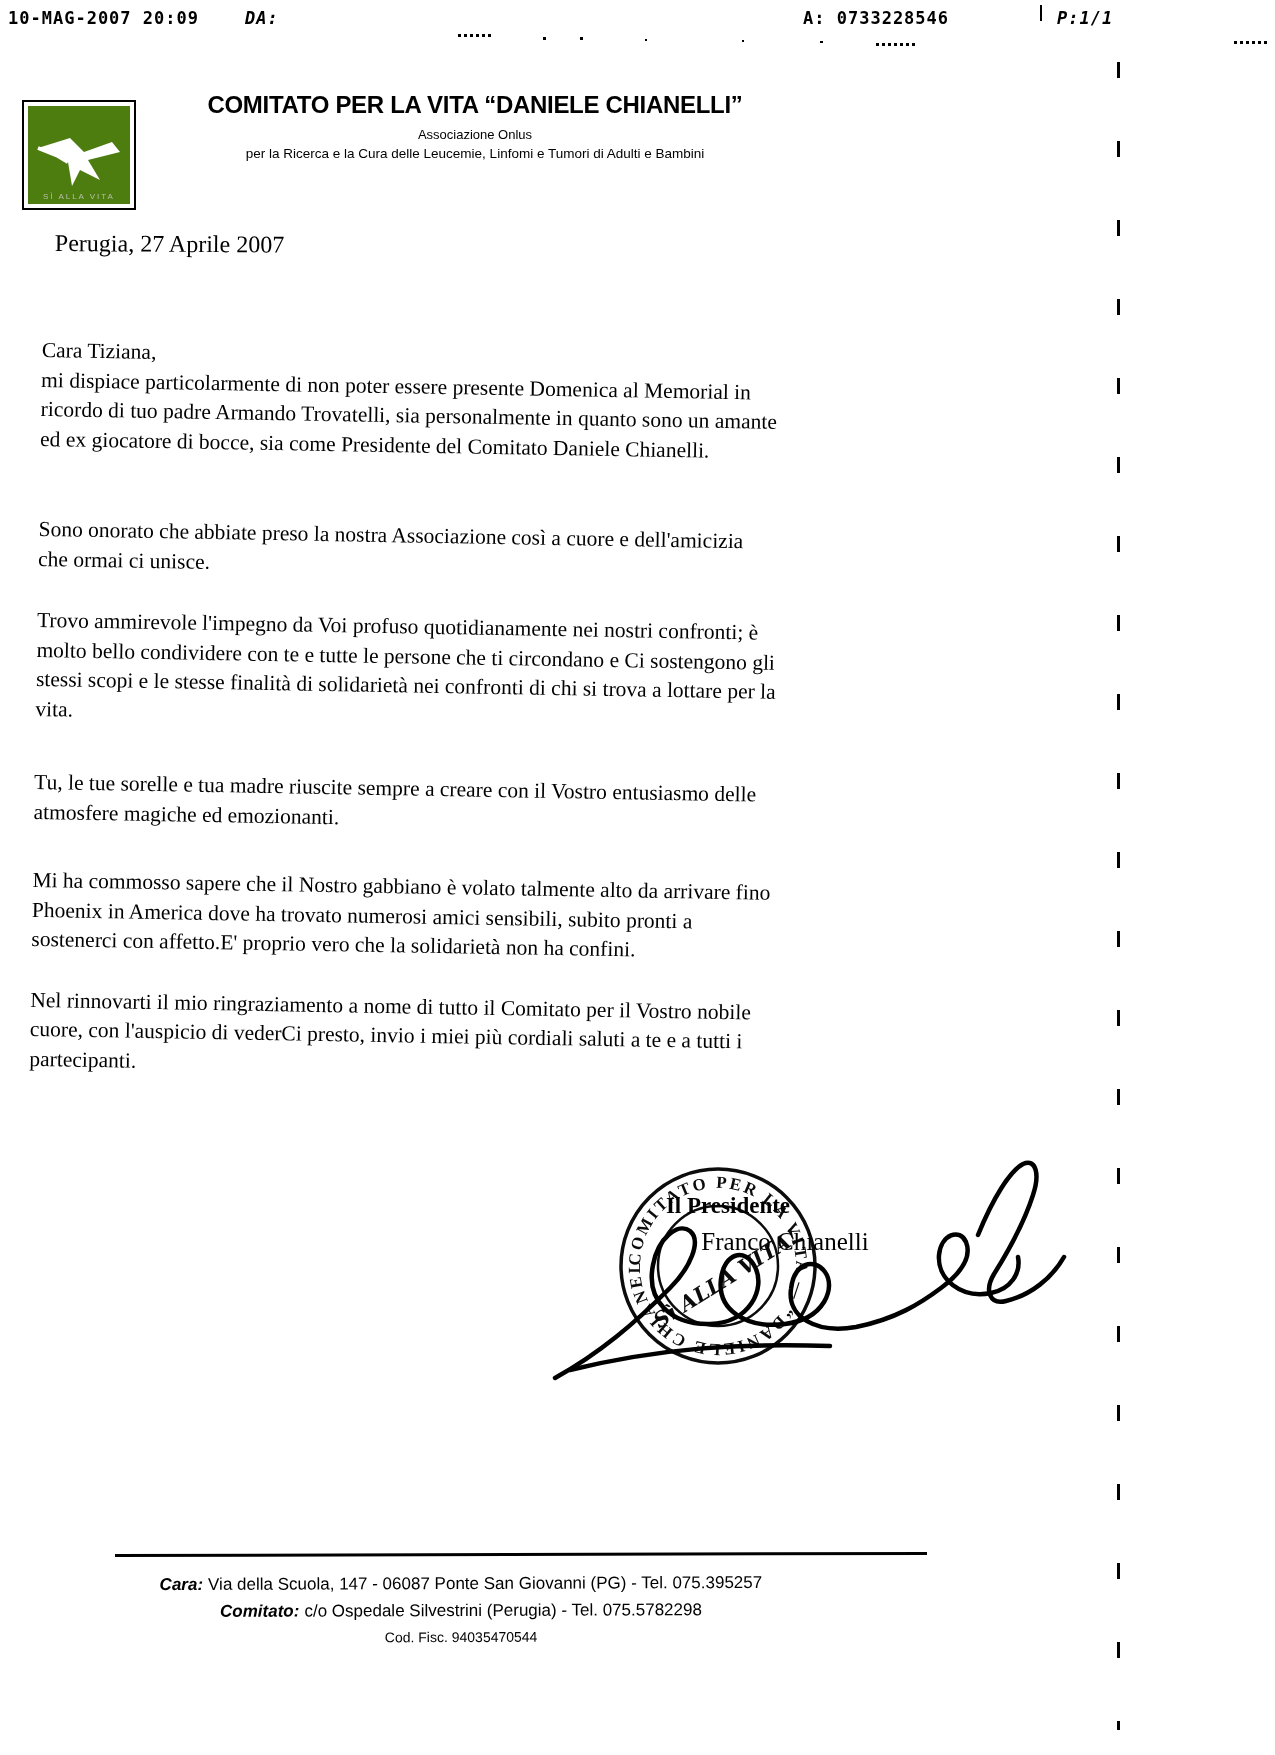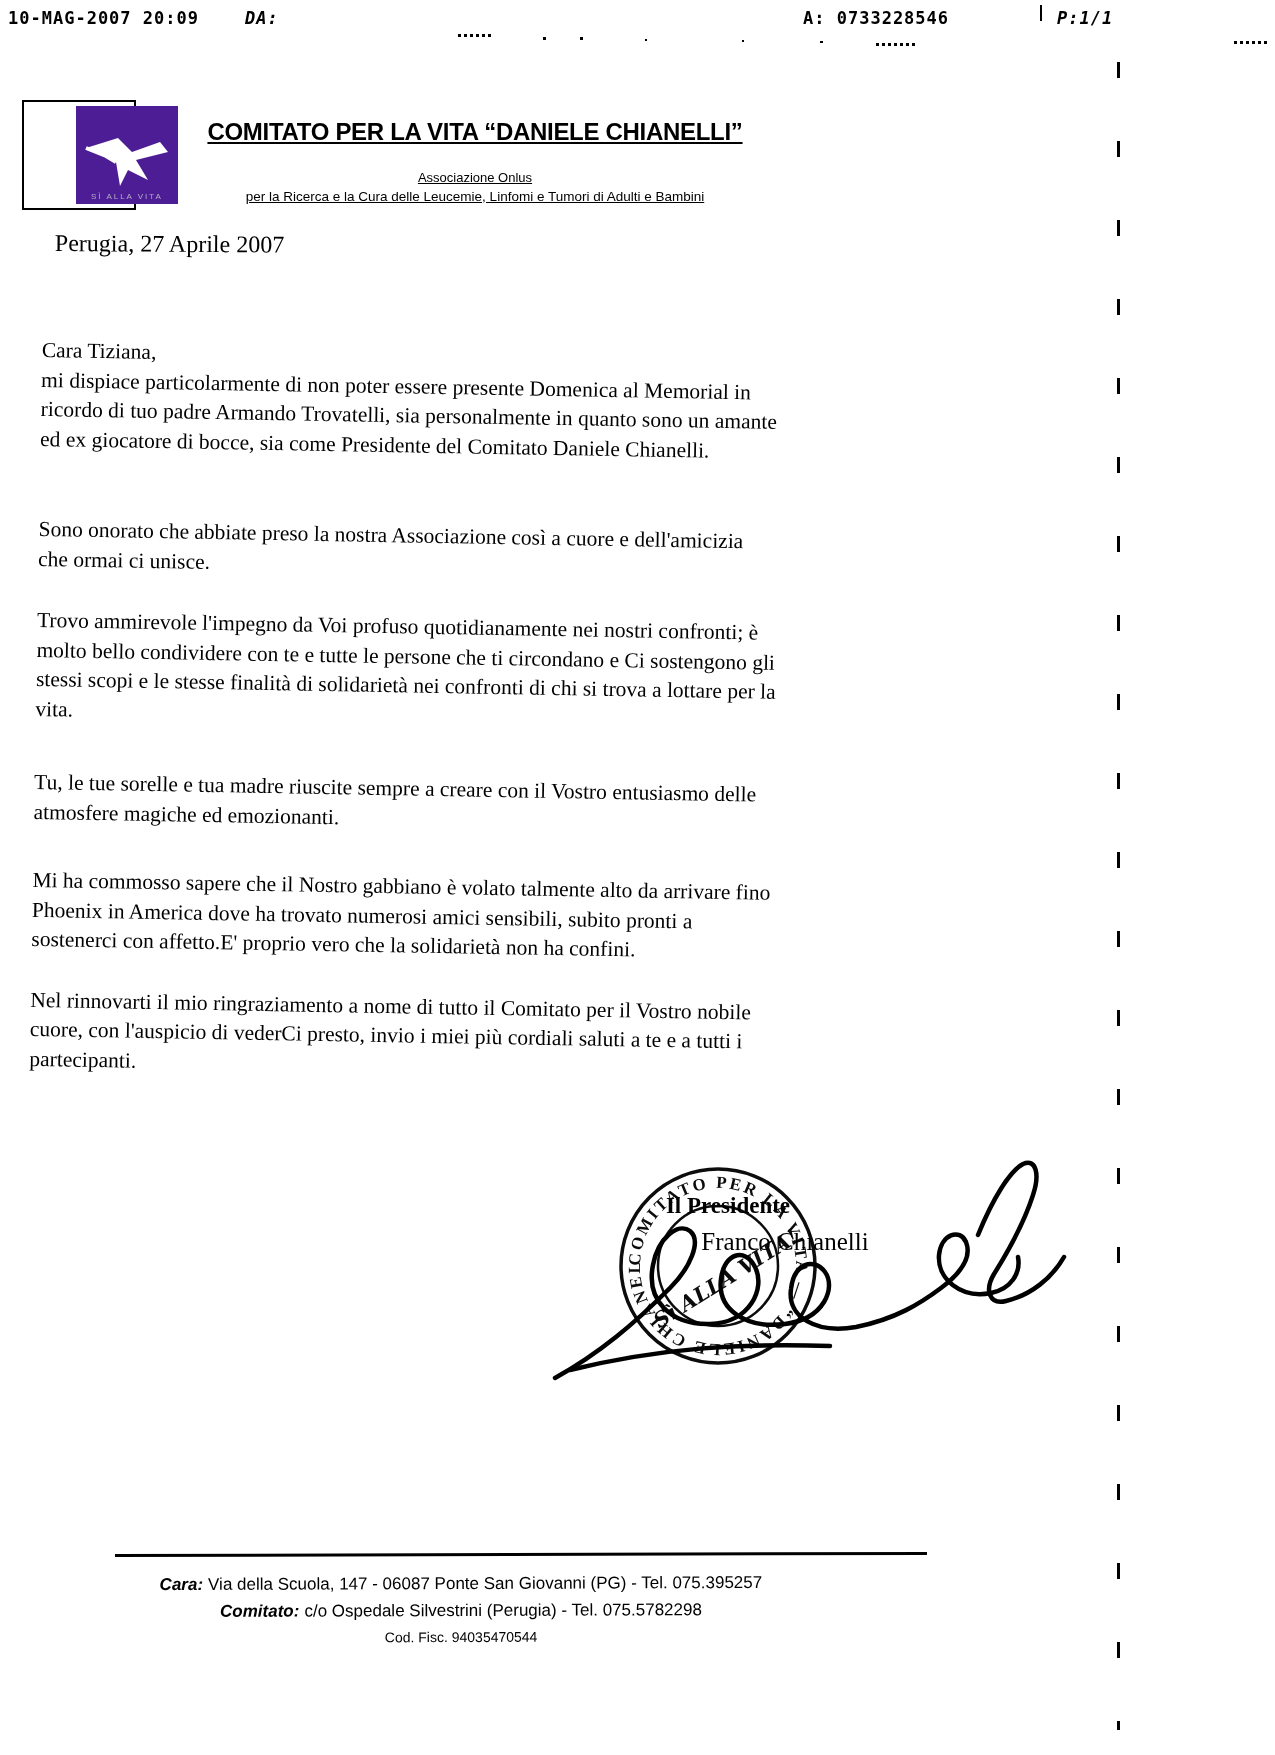--- a/index.html
+++ b/index.html
@@ -24,34 +24,33 @@
   .noise.dotted{background:repeating-linear-gradient(to right,#000 0 3px,transparent 3px 6px);}
   .vert-dashes{
     position:absolute;left:1117px;top:62px;width:3px;height:1668px;
     background:repeating-linear-gradient(to bottom,#000 0 16px,transparent 16px 79px);
   }
   
   .logo{
     position:absolute;left:22px;top:100px;width:114px;height:110px;
     border:2px solid #000;background:#fff;padding:4px;box-sizing:border-box;
   }
-  .logo-inner{position:relative;width:100%;height:100%;background:#4c1d95;margin-left:48px;}
+  .logo-inner{position:relative;width:100%;height:100%;background:#4d7c0f;}
   .logo-inner svg{position:absolute;left:0;top:0;}
   .logo-caption{
     position:absolute;left:0;right:0;bottom:3px;text-align:center;
     color:#cfcfcf;font-family:"Liberation Sans", sans-serif;
     font-size:8px;letter-spacing:2px;opacity:.8;
   }
   .lh-text{
-    position:absolute;left:190px;top:118px;width:570px;text-align:center;
+    position:absolute;left:190px;top:91px;width:570px;text-align:center;
     font-family:"Liberation Sans", sans-serif;
-    text-decoration:underline;
   }
   .lh-title{font-size:24px;font-weight:bold;letter-spacing:-0.3px;white-space:nowrap;}
-  .lh-subtitle{font-size:13px;margin-top:24px;}
+  .lh-subtitle{font-size:13px;margin-top:8px;}
   .lh-desc{font-size:13.5px;margin-top:4px;white-space:nowrap;}
   
   .dateline{
     position:absolute;left:55px;top:230px;font-size:24px;
     transform:rotate(0.4deg);transform-origin:0 0;
   }
   .body-text{
     position:absolute;left:42px;top:336px;width:1010px;
     transform:rotate(1deg);transform-origin:0 0;
   }

